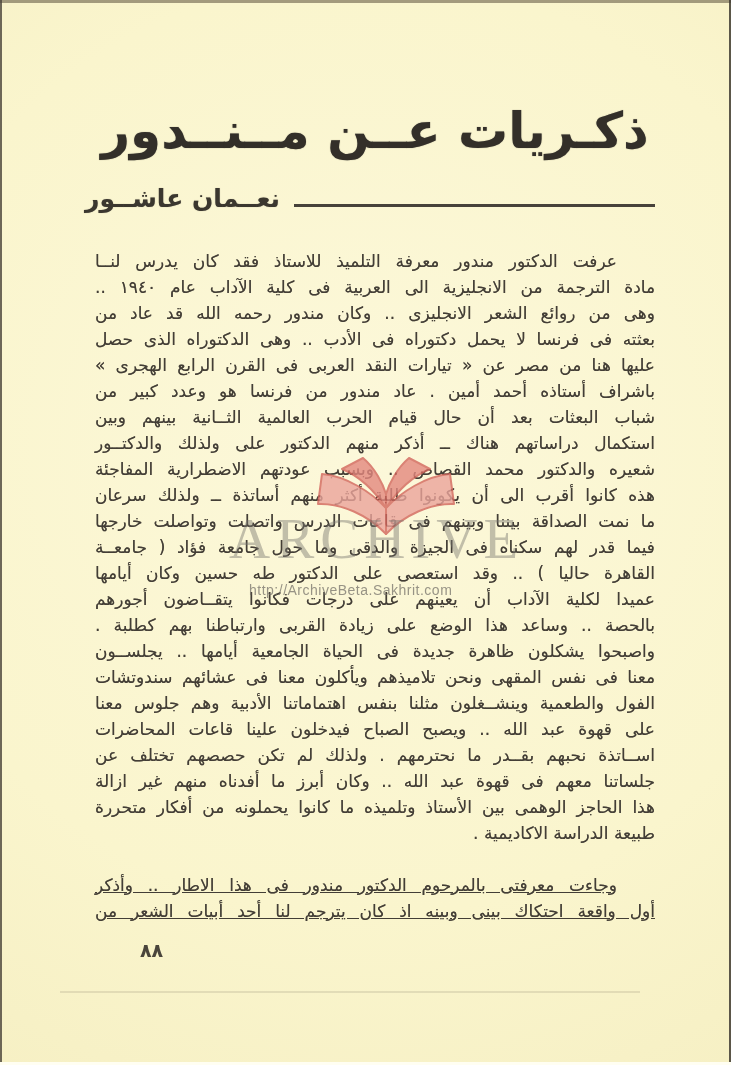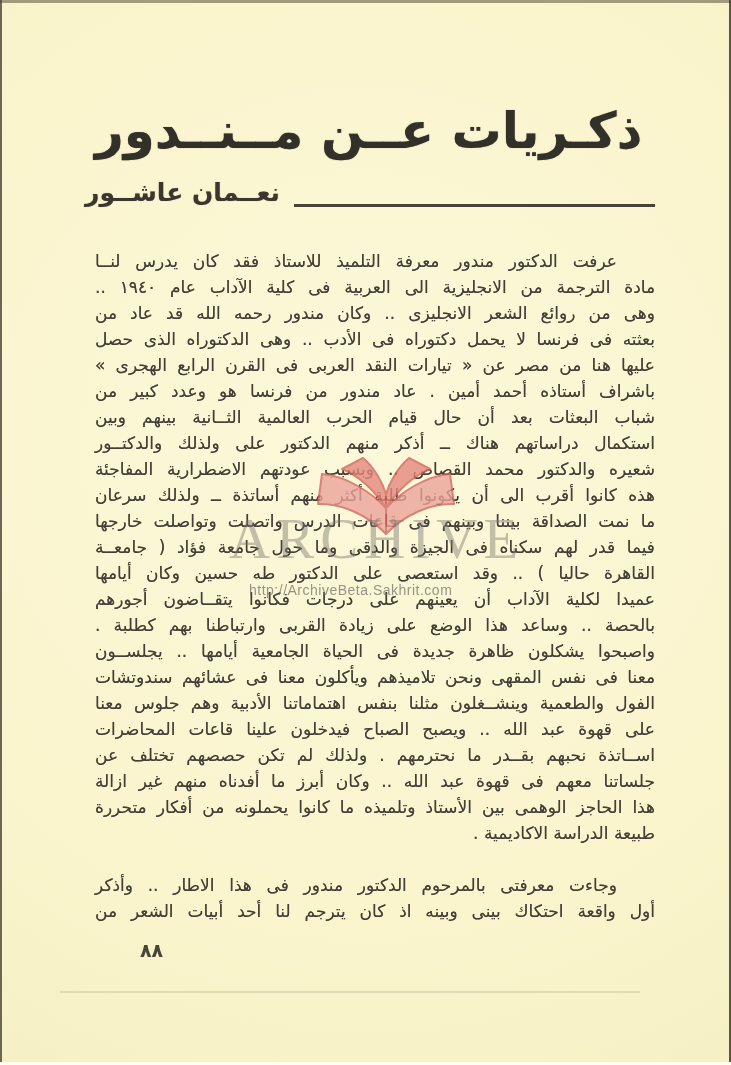--- a/index.html
+++ b/index.html
@@ -15,43 +15,43 @@
   
   .edge-top    { position:absolute; top:0; left:0; width:731px; height:3px; background:#93896f; opacity:.85; }
   .edge-left   { position:absolute; top:0; left:0; width:2px; height:1065px; background:#4a443a; opacity:.8; }
   .edge-right  { position:absolute; top:0; right:0; width:2px; height:1065px; background:#403b32; opacity:.85; }
   .edge-bottom { position:absolute; bottom:0; left:0; width:731px; height:3px; background:#fffef2; }
   .scan-smudge { position:absolute; top:991px; left:60px; width:580px; height:2px; background:rgba(90,85,70,.14); }
 
   .content { position:absolute; left:95px; top:0; width:560px; }
 
   .title {
-    margin-top:95px; text-align:left; direction:rtl;
+    margin-top:95px; text-align:center; direction:rtl;
     font-size:50px; font-weight:bold; color:#332f29;
     line-height:1.45; text-shadow:0 0 1px rgba(51,47,41,.55);
   }
   .author-row {
-    display:flex; margin-top:10px; height:36px;
+    display:flex; align-items:flex-end; margin-top:10px; height:36px;
     margin-left:-10px; margin-right:0;
   }
   .author-name {
     font-size:25px; font-weight:bold; color:#3b372f; direction:rtl;
     line-height:1.2; white-space:nowrap;
     text-shadow:0 0 1px rgba(59,55,47,.4);
   }
   .author-rule {
     flex:1; border-bottom:3px solid #47423a; margin-bottom:7px; margin-left:14px;
   }
 
   .body-text {
     direction:rtl; margin-top:34px;
     font-size:17px; line-height:26px; color:#433e36;
     text-shadow:0 0 .5px rgba(67,62,54,.6);
   }
-  .body-text .para2 { margin-top:26px; }
+  .body-text .para2 { margin-top:26px;text-decoration:underline; }
   .line { text-align:justify; text-align-last:justify; }
   .line.flush { text-align-last:auto; }
   .line.indent { padding-right:38px; }
 
   .page-number {
     direction:rtl; margin-top:15px; width:560px;
     text-align:left; padding-left:45px;
     font-size:19px; font-weight:bold; color:#4a453c;
   }
 

